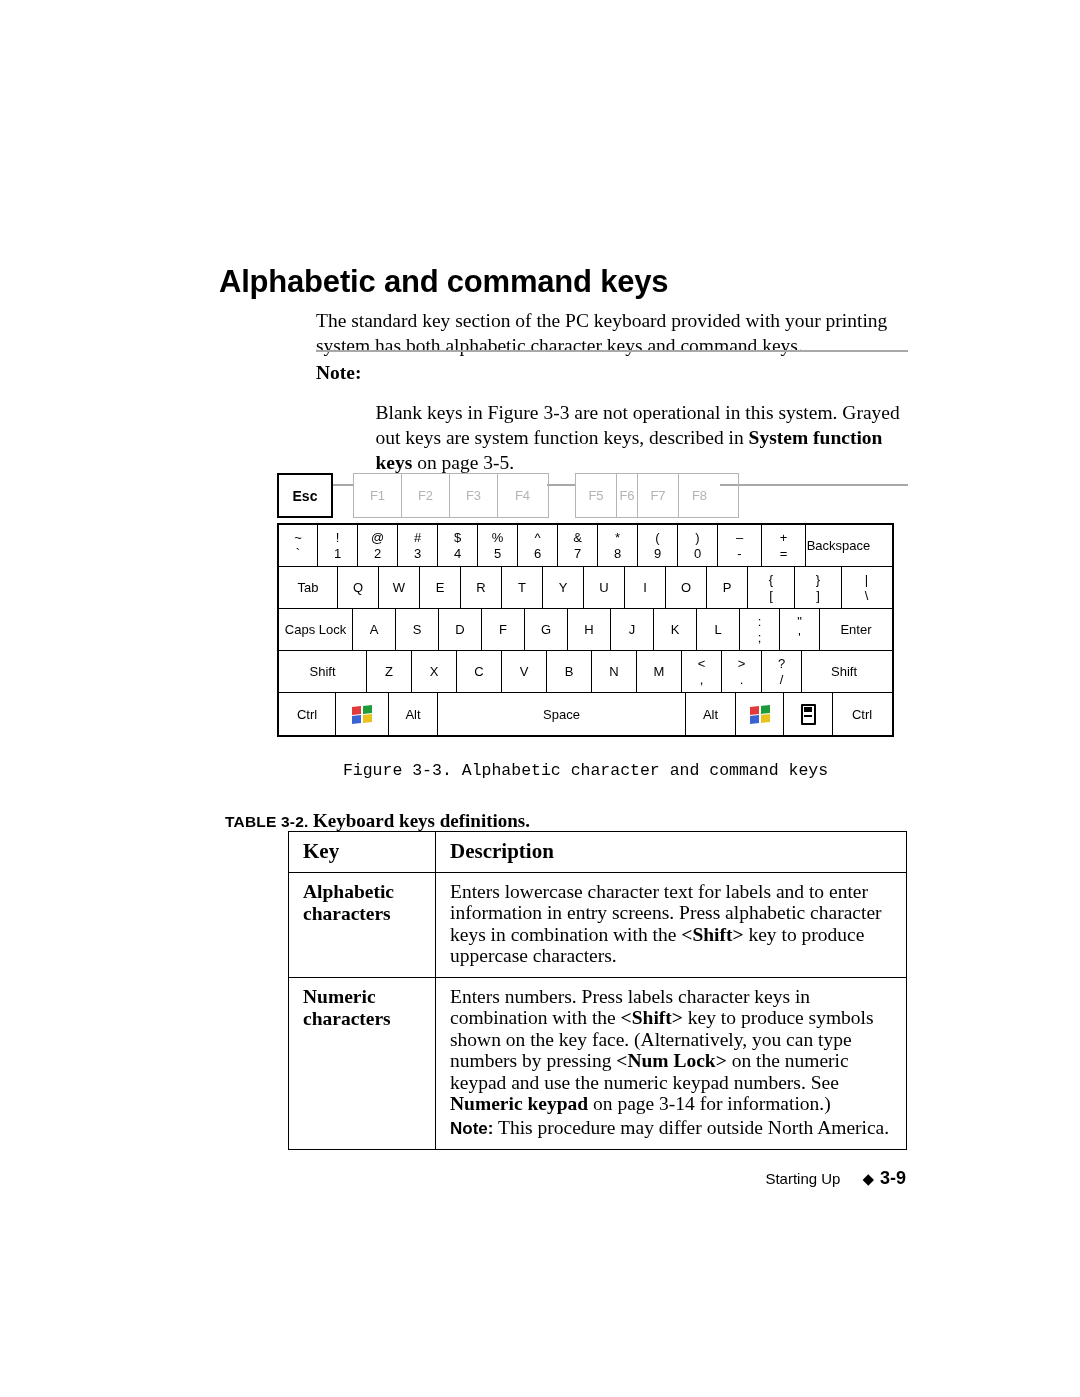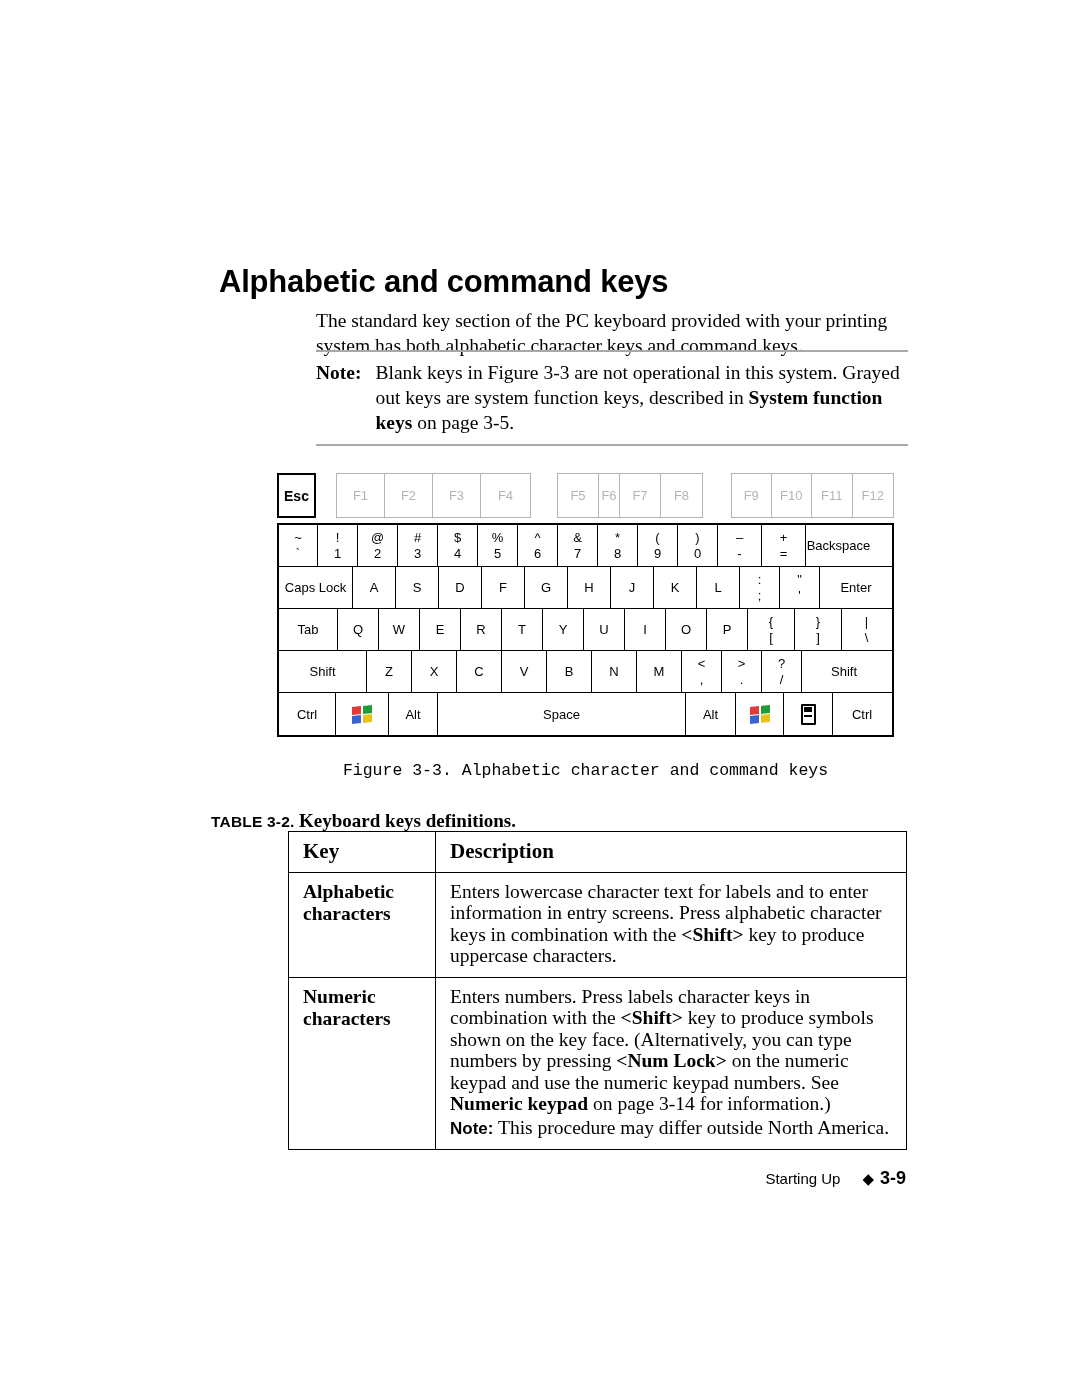--- a/index.html
+++ b/index.html
@@ -63,20 +63,21 @@
     font-size: 19.5px;
     line-height: 25px;
   }
   .note-label {
     font-weight: bold;
     flex: 0 0 auto;
     padding-right: 14px;
   }
   .note-text {
     flex: 1 1 auto;
+    margin-top: 40px;
   }
   .note-text b { font-weight: bold; }
 
   
   #keyboard-figure {
     position: absolute;
     left: 277px;
     top: 473px;
     width: 617px;
   }
@@ -194,21 +195,21 @@
     top: 761px;
     width: 617px;
     text-align: center;
     font-family: Liberation Mono, monospace;
     font-size: 16.5px;
   }
 
   
   #table-title {
     position: absolute;
-    left: 211px;
+    left: 225px;
     top: 810px;
     font-size: 18px;
     white-space: nowrap;
   }
   #table-title .tbl-num {
     font-family: "Liberation Sans", sans-serif;
     font-weight: bold;
     font-size: 15.5px;
     letter-spacing: 0.2px;
   }
@@ -299,26 +300,20 @@
         <div class="key" style="width:49px">F4</div>
       </div>
       <div class="fn-spacer" style="width:26px"></div>
       <div class="kb-fn-group" style="width:164px">
         <div class="key" style="width:41px">F5</div>
         <div class="key" style="width:21px">F6</div>
         <div class="key" style="width:41px">F7</div>
         <div class="key" style="width:41px">F8</div>
       </div>
       <div class="fn-spacer" style="width:28px"></div>
-      <div class="kb-fn-group" style="width:163px">
-        <div class="key" style="width:40px">F9</div>
-        <div class="key" style="width:41px">F10</div>
-        <div class="key" style="width:41px">F11</div>
-        <div class="key" style="width:41px">F12</div>
-      </div>
     </div>
 
     <div class="kb-main">
 
       <div class="kb-row">
         <div class="key key-dual" style="width:39px">
           <span class="up">~</span>
           <span class="low">`</span>
         </div>
         <div class="key key-dual" style="width:40px">
@@ -363,42 +358,20 @@
         </div>
         <div class="key key-dual" style="width:44px">
           <span class="up">–</span>
           <span class="low">-</span>
         </div>
         <div class="key key-dual" style="width:44px">
           <span class="up">+</span>
           <span class="low">=</span>
         </div>
         <div class="key" style="width:65px">Backspace</div>
-      </div>
-
-      <div class="kb-row">
-        <div class="key" style="width:74px">Caps Lock</div>
-        <div class="key" style="width:43px">A</div>
-        <div class="key" style="width:43px">S</div>
-        <div class="key" style="width:43px">D</div>
-        <div class="key" style="width:43px">F</div>
-        <div class="key" style="width:43px">G</div>
-        <div class="key" style="width:43px">H</div>
-        <div class="key" style="width:43px">J</div>
-        <div class="key" style="width:43px">K</div>
-        <div class="key" style="width:43px">L</div>
-        <div class="key key-dual" style="width:40px">
-          <span class="up">:</span>
-          <span class="low">;</span>
-        </div>
-        <div class="key key-dual" style="width:40px">
-          <span class="up">"</span>
-          <span class="low">'</span>
-        </div>
-        <div class="key" style="width:72px">Enter</div>
       </div>
 
       <div class="kb-row">
         <div class="key" style="width:59px">Tab</div>
         <div class="key" style="width:41px">Q</div>
         <div class="key" style="width:41px">W</div>
         <div class="key" style="width:41px">E</div>
         <div class="key" style="width:41px">R</div>
         <div class="key" style="width:41px">T</div>
         <div class="key" style="width:41px">Y</div>
@@ -411,20 +384,42 @@
           <span class="low">[</span>
         </div>
         <div class="key key-dual" style="width:47px">
           <span class="up">}</span>
           <span class="low">]</span>
         </div>
         <div class="key key-dual" style="width:49px">
           <span class="up">|</span>
           <span class="low">\</span>
         </div>
+      </div>
+
+      <div class="kb-row">
+        <div class="key" style="width:74px">Caps Lock</div>
+        <div class="key" style="width:43px">A</div>
+        <div class="key" style="width:43px">S</div>
+        <div class="key" style="width:43px">D</div>
+        <div class="key" style="width:43px">F</div>
+        <div class="key" style="width:43px">G</div>
+        <div class="key" style="width:43px">H</div>
+        <div class="key" style="width:43px">J</div>
+        <div class="key" style="width:43px">K</div>
+        <div class="key" style="width:43px">L</div>
+        <div class="key key-dual" style="width:40px">
+          <span class="up">:</span>
+          <span class="low">;</span>
+        </div>
+        <div class="key key-dual" style="width:40px">
+          <span class="up">"</span>
+          <span class="low">'</span>
+        </div>
+        <div class="key" style="width:72px">Enter</div>
       </div>
 
       <div class="kb-row">
         <div class="key" style="width:88px">Shift</div>
         <div class="key" style="width:45px">Z</div>
         <div class="key" style="width:45px">X</div>
         <div class="key" style="width:45px">C</div>
         <div class="key" style="width:45px">V</div>
         <div class="key" style="width:45px">B</div>
         <div class="key" style="width:45px">N</div>

